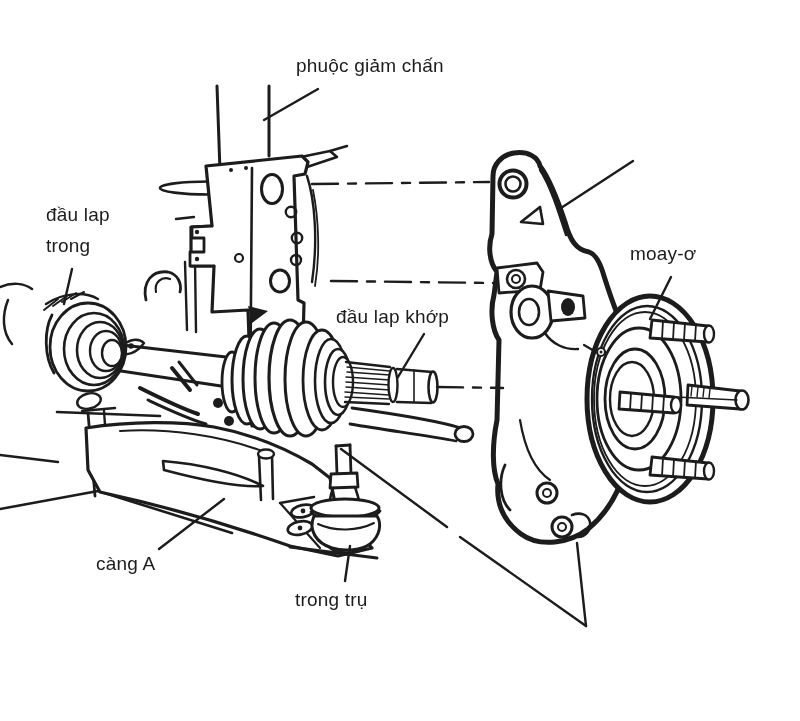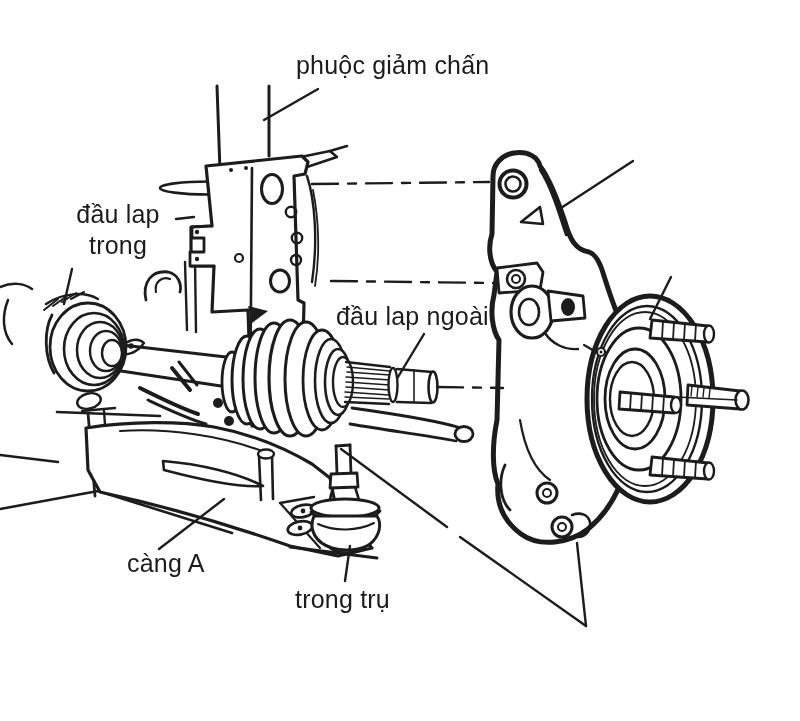--- a/index.html
+++ b/index.html
@@ -2,21 +2,21 @@
 <html><head>
 <meta charset="utf-8">
 <style>
   html,body{margin:0;padding:0;background:#e8e8e8;}
   #stage{
     position:relative;width:800px;height:721px;background:#ffffff;
     font-family:"Liberation Sans", sans-serif;color:#1c1c1c;overflow:hidden;
   }
   #art{position:absolute;left:0;top:0;width:800px;height:721px;}
   .lbl{
-    position:absolute;font-size:25px;line-height:31px;color:#1c1c1c;
+    position:absolute;font-size:19px;line-height:31px;color:#1c1c1c;
     white-space:nowrap;letter-spacing:0.2px;
   }
   .lbl.wrap{white-space:normal;}
 </style>
 </head>
 <body>
 
 <div id="stage">
 
   <svg id="art" viewBox="0 0 800 721" fill="none" stroke="#1c1c1c" stroke-linecap="round" stroke-linejoin="round">
@@ -229,17 +229,18 @@
       <path d="M424,334 L398,377"></path>
       <path d="M159,549 L224,499"></path>
       <path d="M345,581 L350,546"></path>
       <path d="M341,449 L447,527"></path>
       <path d="M460,537 L586,626"></path>
       <path d="M586,626 L577,543"></path>
     </g>
   </svg>
 
   <div class="lbl" style="left:296px;top:50px;">phuộc giảm chấn</div>
-  <div class="lbl wrap" style="left:64px;top:199px;width:108px;text-align:center;">đầu lap trong</div>
-  <div class="lbl" style="left:336px;top:301px;">đầu lap ngoài</div>
-  <div class="lbl" style="left:96px;top:548px;margin-left:31px;">càng A</div>
+  <div class="lbl wrap" style="left:46px;top:199px;width:108px;">đầu lap trong</div>
+  <div class="lbl" style="left:630px;top:238px;">moay-ơ</div>
+  <div class="lbl" style="left:336px;top:301px;">đầu lap khớp</div>
+  <div class="lbl" style="left:96px;top:548px;">càng A</div>
   <div class="lbl" style="left:295px;top:584px;">trong trụ</div>
 </div>
 
 </body></html>

